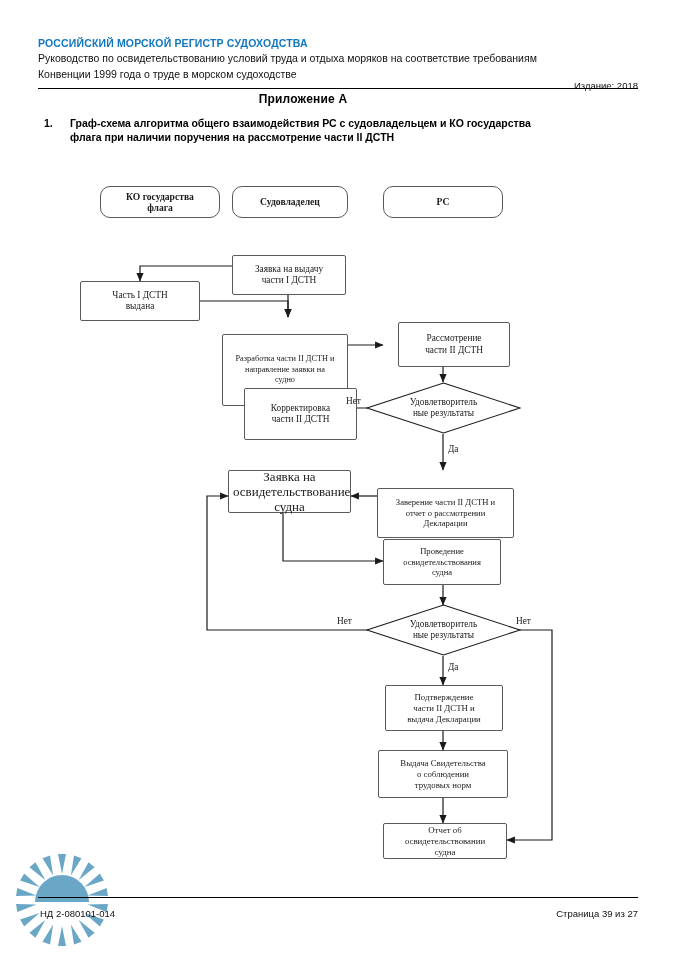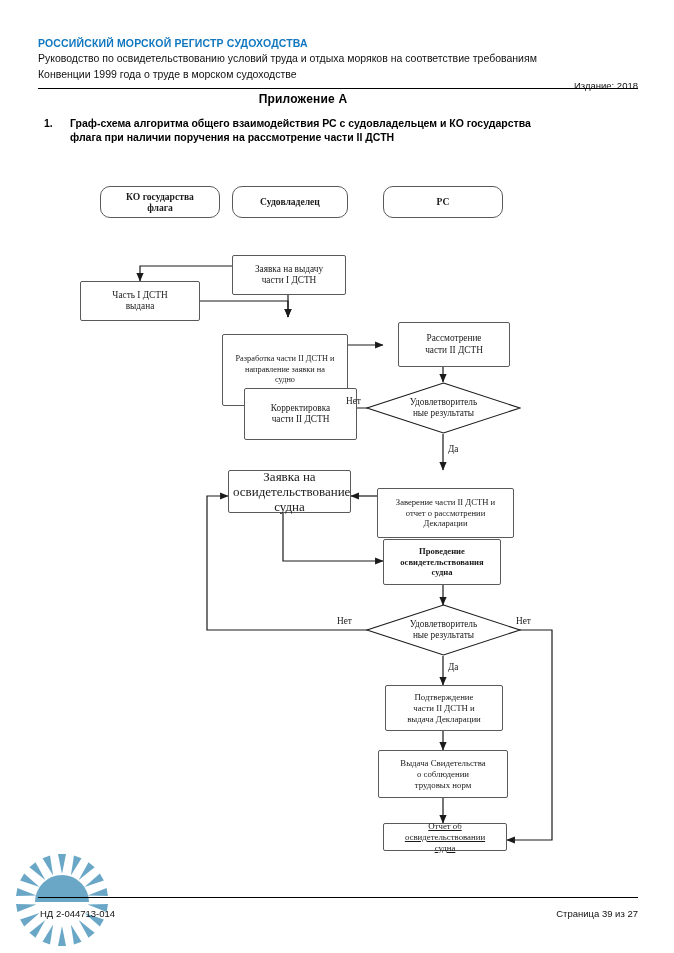--- a/index.html
+++ b/index.html
@@ -201,33 +201,33 @@
     </div>
 
     <div class="node" style="left:377px;top:488px;width:137px;height:50px;">
       <span class="txt" style="font-size:8.6px;line-height:10.8px;">Заверение части II ДСТН и<br>отчет о рассмотрении<br>Декларации</span>
     </div>
 
     <div class="node" style="left:228px;top:470px;width:123px;height:43px;">
       <span class="txt" style="font-size:13px;line-height:15px;">Заявка на<br>освидетельствование<br>судна</span>
     </div>
 
-    <div class="node" style="left:383px;top:539px;width:118px;height:46px;font-weight:bold;">
+    <div class="node" style="left:383px;top:539px;width:118px;height:46px;">
       <span class="txt" style="font-size:8.6px;line-height:10.8px;">Проведение<br>освидетельствования<br>судна</span>
     </div>
 
     <div class="node" style="left:385px;top:685px;width:118px;height:46px;">
       <span class="txt" style="font-size:8.8px;line-height:11px;">Подтверждение<br>части II ДСТН и<br>выдача Декларации</span>
     </div>
 
     <div class="node" style="left:378px;top:750px;width:130px;height:48px;">
       <span class="txt" style="font-size:8.8px;line-height:11px;">Выдача Свидетельства<br>о соблюдении<br>трудовых норм</span>
     </div>
 
-    <div class="node" style="left:383px;top:823px;width:124px;height:28px;text-decoration:underline;">
+    <div class="node" style="left:383px;top:823px;width:124px;height:36px;">
       <span class="txt" style="font-size:8.8px;line-height:11px;">Отчет об<br>освидетельствовании<br>судна</span>
     </div>
 
     <div class="diamond" style="left:366px;top:382px;width:155px;height:52px;">
       <svg width="155" height="52" viewBox="0 0 155 52" xmlns="http://www.w3.org/2000/svg">
         <polygon points="77.5,1 154,26 77.5,51 1,26" fill="#fff" stroke="#1a1a1a" stroke-width="1.1"></polygon>
       </svg>
       <div class="dlabel">Удовлетворитель<br>ные результаты</div>
     </div>
 
@@ -270,16 +270,16 @@
             <polygon points="-4,-46 4,-46 0,-26" transform="rotate(340)"></polygon>
           </g>
           <path d="M-27,2 A27,27 0 0 1 27,2 Z"></path>
         </g>
       </g>
     </svg>
     
   </div>
 
   <div class="footer-rule"></div>
-  <div class="footer-left">НД 2-044713-014</div>
+  <div class="footer-left">НД 2-080101-014</div>
   <div class="footer-right">Страница 39 из 27</div>
 
 </div>
 
 </body></html>

